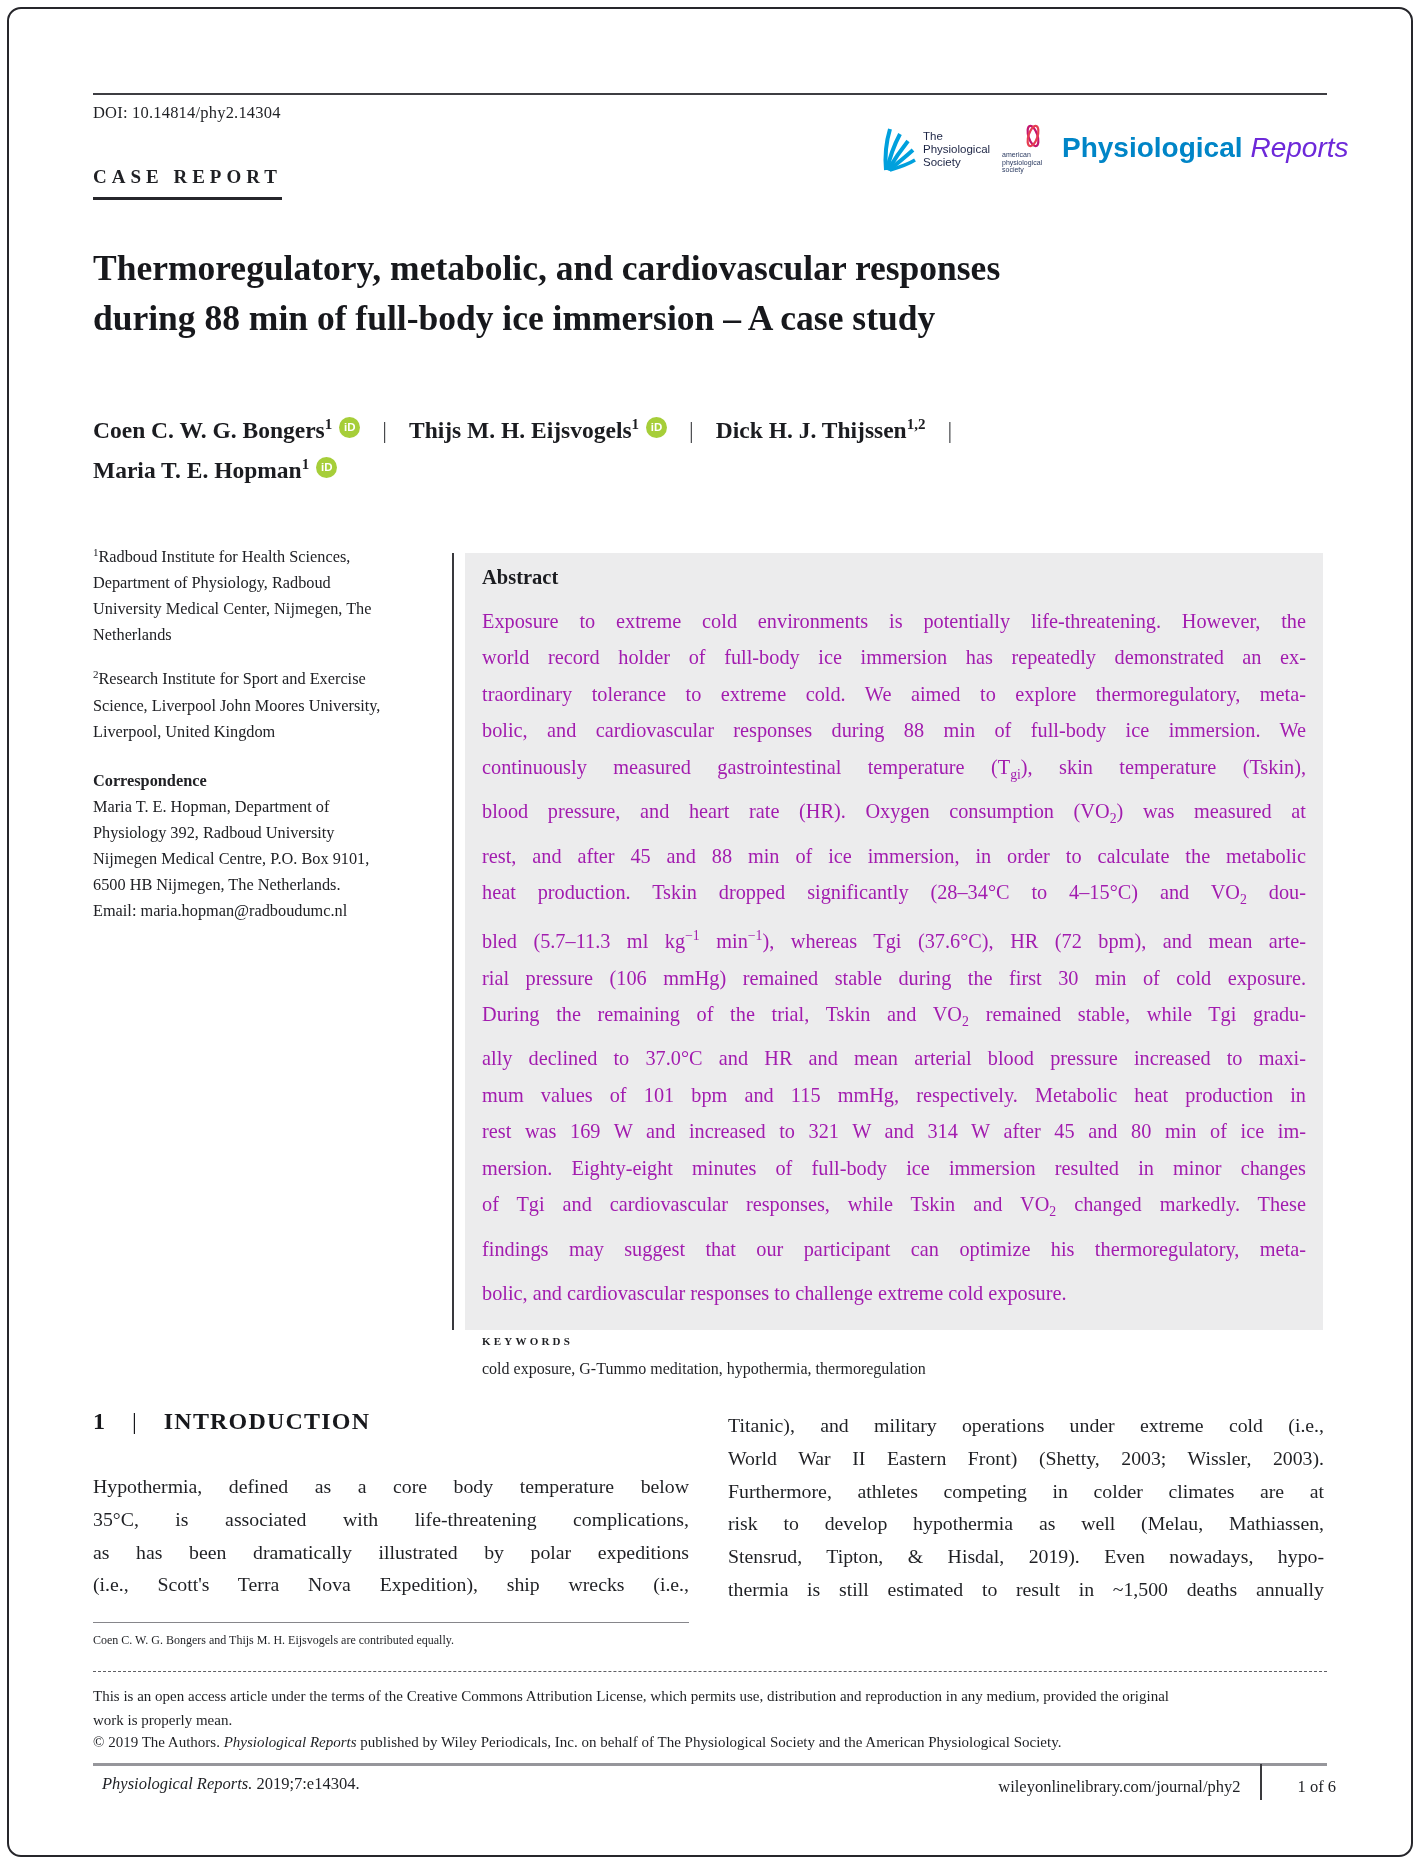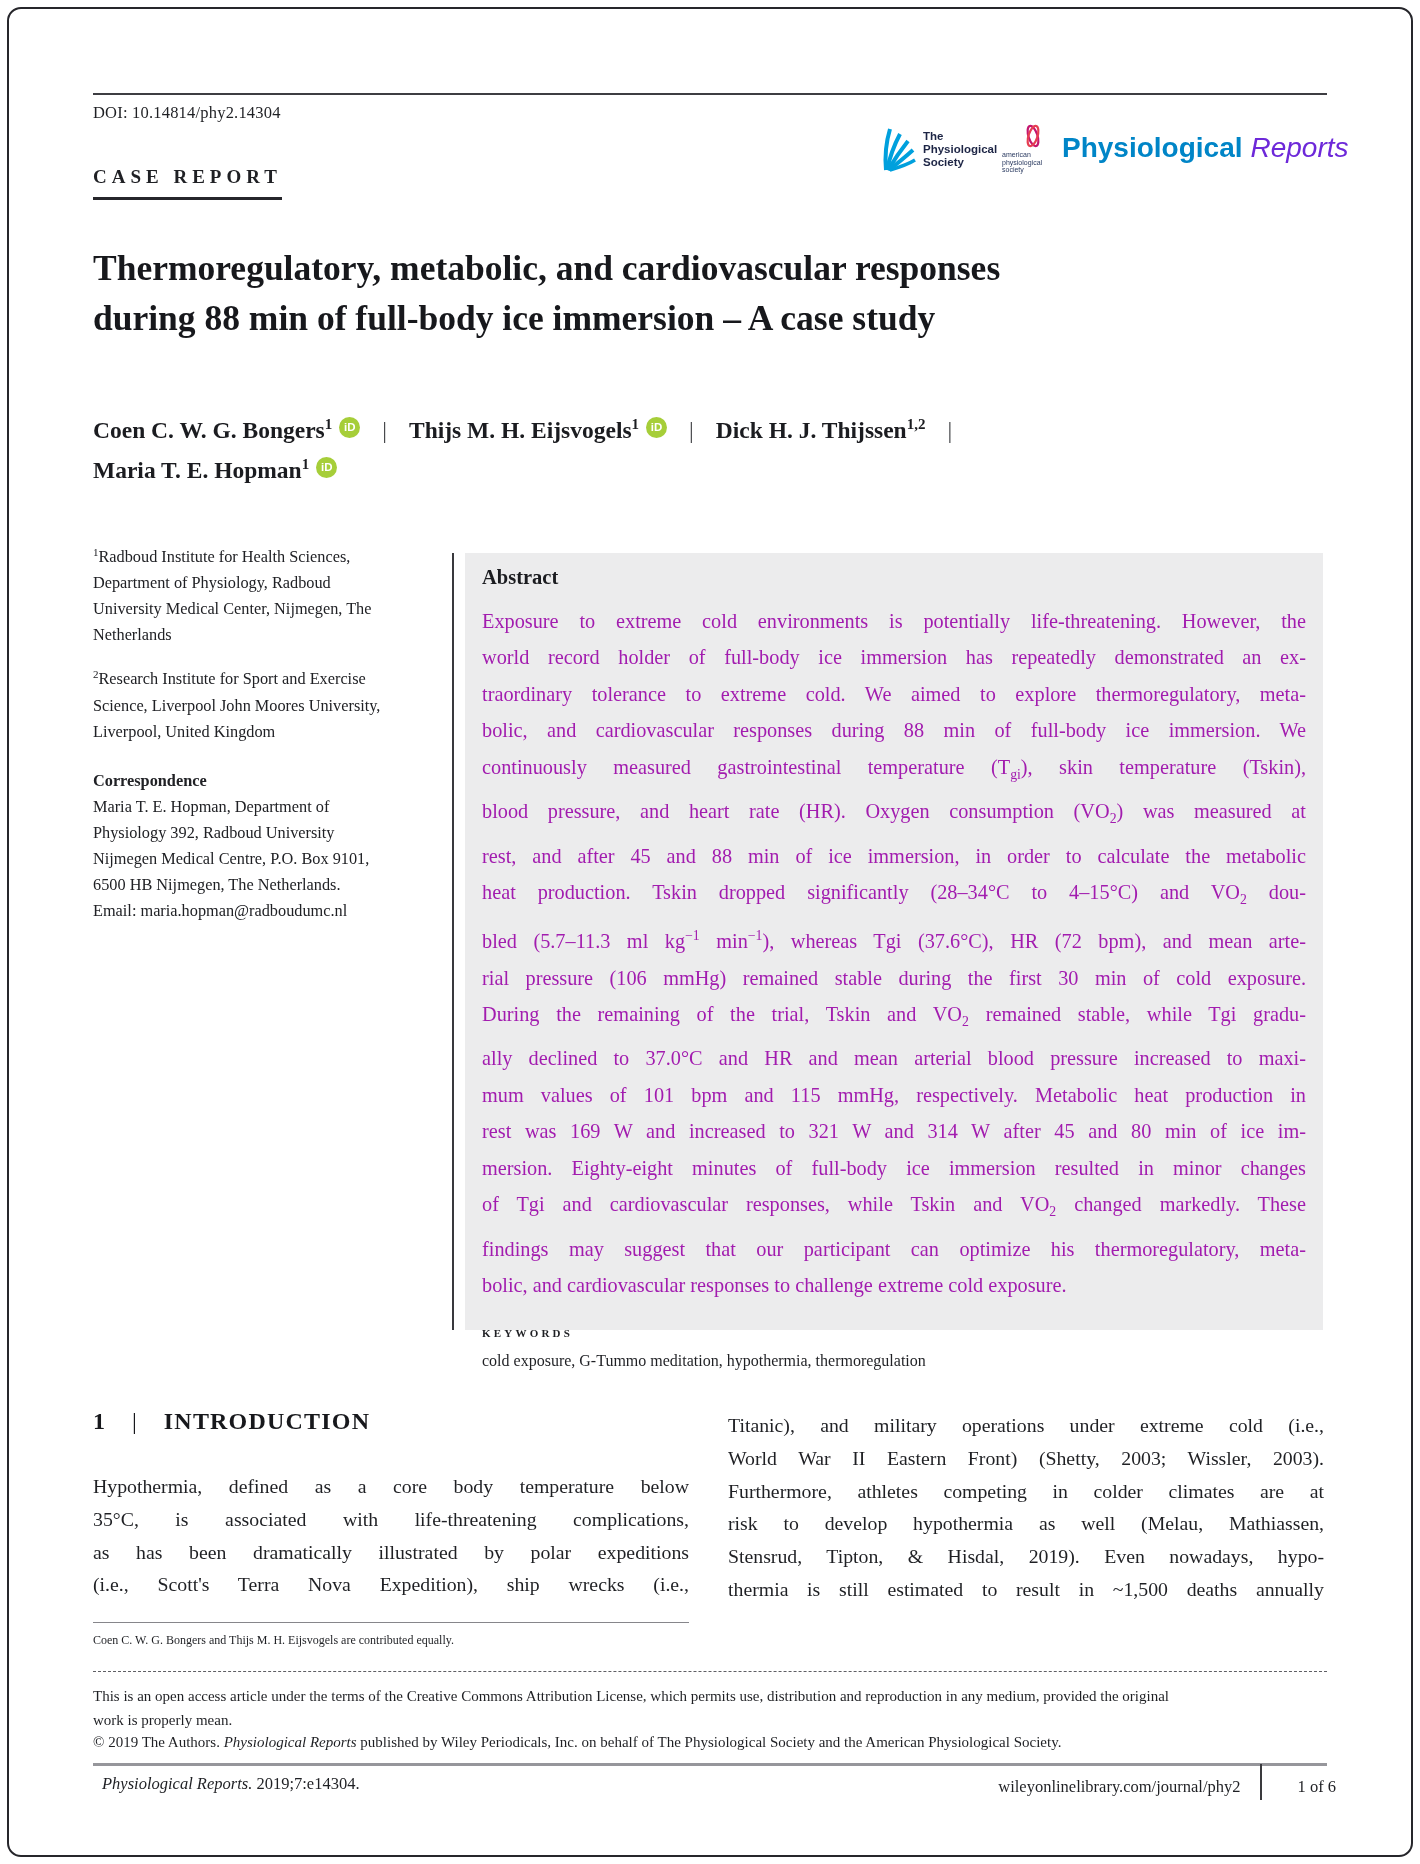--- a/index.html
+++ b/index.html
@@ -11,21 +11,21 @@
     border:2px solid #26262b; border-radius:14px; pointer-events:none; }
 
   .top-rule { position:absolute; left:93px; top:93px; width:1234px; border-top:2px solid #3d3d42; }
   .doi { position:absolute; left:93px; top:103px; font-size:16.5px; letter-spacing:0.2px; }
   .category { position:absolute; left:93px; top:166px; font-size:19px; font-weight:bold;
     letter-spacing:5px; padding-bottom:9px; border-bottom:3px solid #26262b; }
 
   .logos { position:absolute; left:880px; top:122px; height:62px; }
   .tps { position:absolute; left:0; top:2px; display:flex; }
   .tps-text { margin-left:7px; font-family:"Liberation Sans",sans-serif; font-size:11.5px;
-    line-height:13px; font-weight:700; color:#1d2545; margin-top:6px; }
+    line-height:13px; font-weight:400; color:#1d2545; margin-top:6px; }
   .aps { position:absolute; left:122px; top:0; width:52px; }
   .aps-icon { display:block; margin-left:20px; }
   .aps-text { font-family:"Liberation Sans",sans-serif; font-size:7px; line-height:7.6px;
     color:#2a3a60; margin-top:1px; }
   .wordmark { position:absolute; left:182px; top:10px; font-family:"Liberation Sans",sans-serif;
     font-size:28px; white-space:nowrap; }
   .wm-bold { color:#0085c7; font-weight:bold; }
   .wm-light { color:#6d28d9; font-weight:400; margin-left:8px;font-style:italic; }
 
   .title { position:absolute; left:93px; top:243px; margin:0; font-size:35.5px; font-weight:bold;
@@ -47,21 +47,21 @@
   .corr-head { font-weight:bold; margin-top:23px; }
 
   .divider-v { position:absolute; left:452px; top:553px; height:777px; border-left:2px solid #39393d; }
 
   .abstract-box { position:absolute; left:465px; top:553px; width:858px; height:777px;
     background:#ececed; box-sizing:border-box; padding:13px 17px; }
   .abs-head { font-size:20.5px; font-weight:bold; color:#1b1c20; }
   .abs-body { margin-top:14px; }
   .abs-line { font-size:20.3px; line-height:36.4px; text-align:justify; text-align-last:justify;
     color:#a21caf; }
-  .abs-line.final { text-align-last:auto; }
+  .abs-line.final { text-align-last:auto;margin-top:8px; }
   .abs-line sub { font-size:68%; }
   .abs-line sup { font-size:68%; }
   .kw-head { margin-top:24px; font-size:11px; font-weight:bold; letter-spacing:3.2px; }
   .kw { margin-top:13px; font-size:16px; }
 
   .intro-heading { position:absolute; left:93px; top:1408px; font-size:24px; font-weight:bold;
     color:#17181c; display:flex; align-items:baseline; }
   .intro-div { font-weight:400; padding:0 27px; }
   .intro-word { letter-spacing:1.2px; }
 

